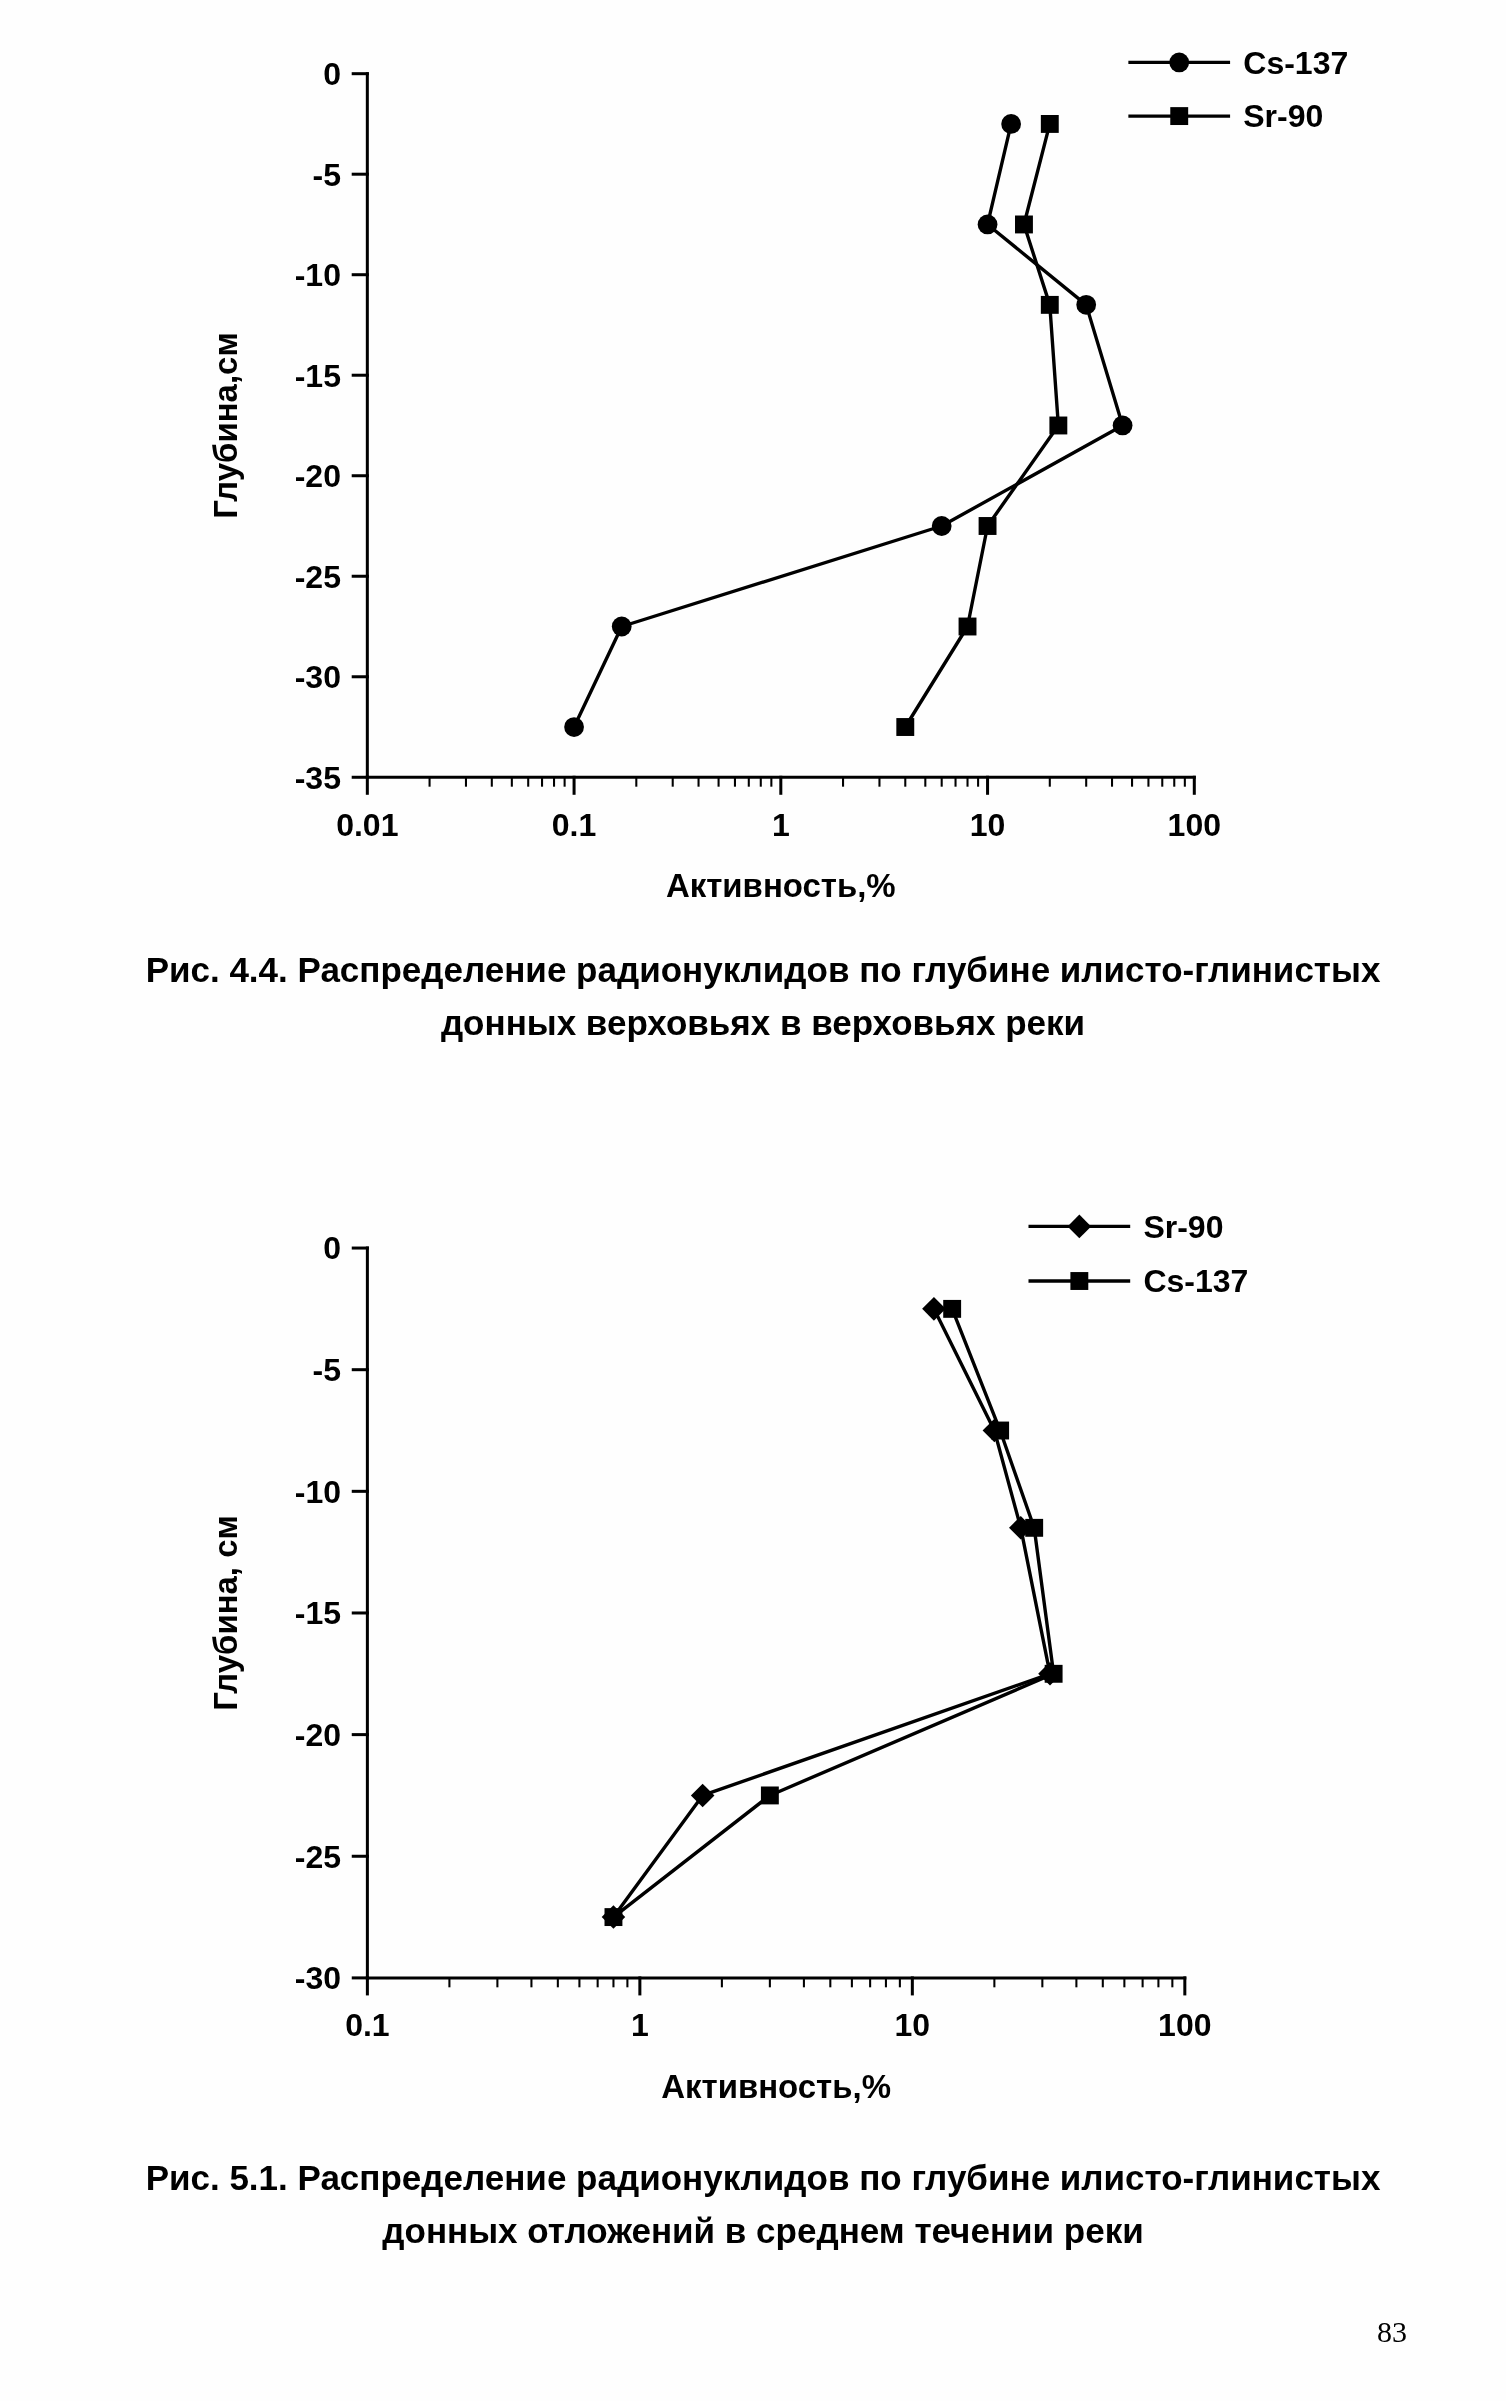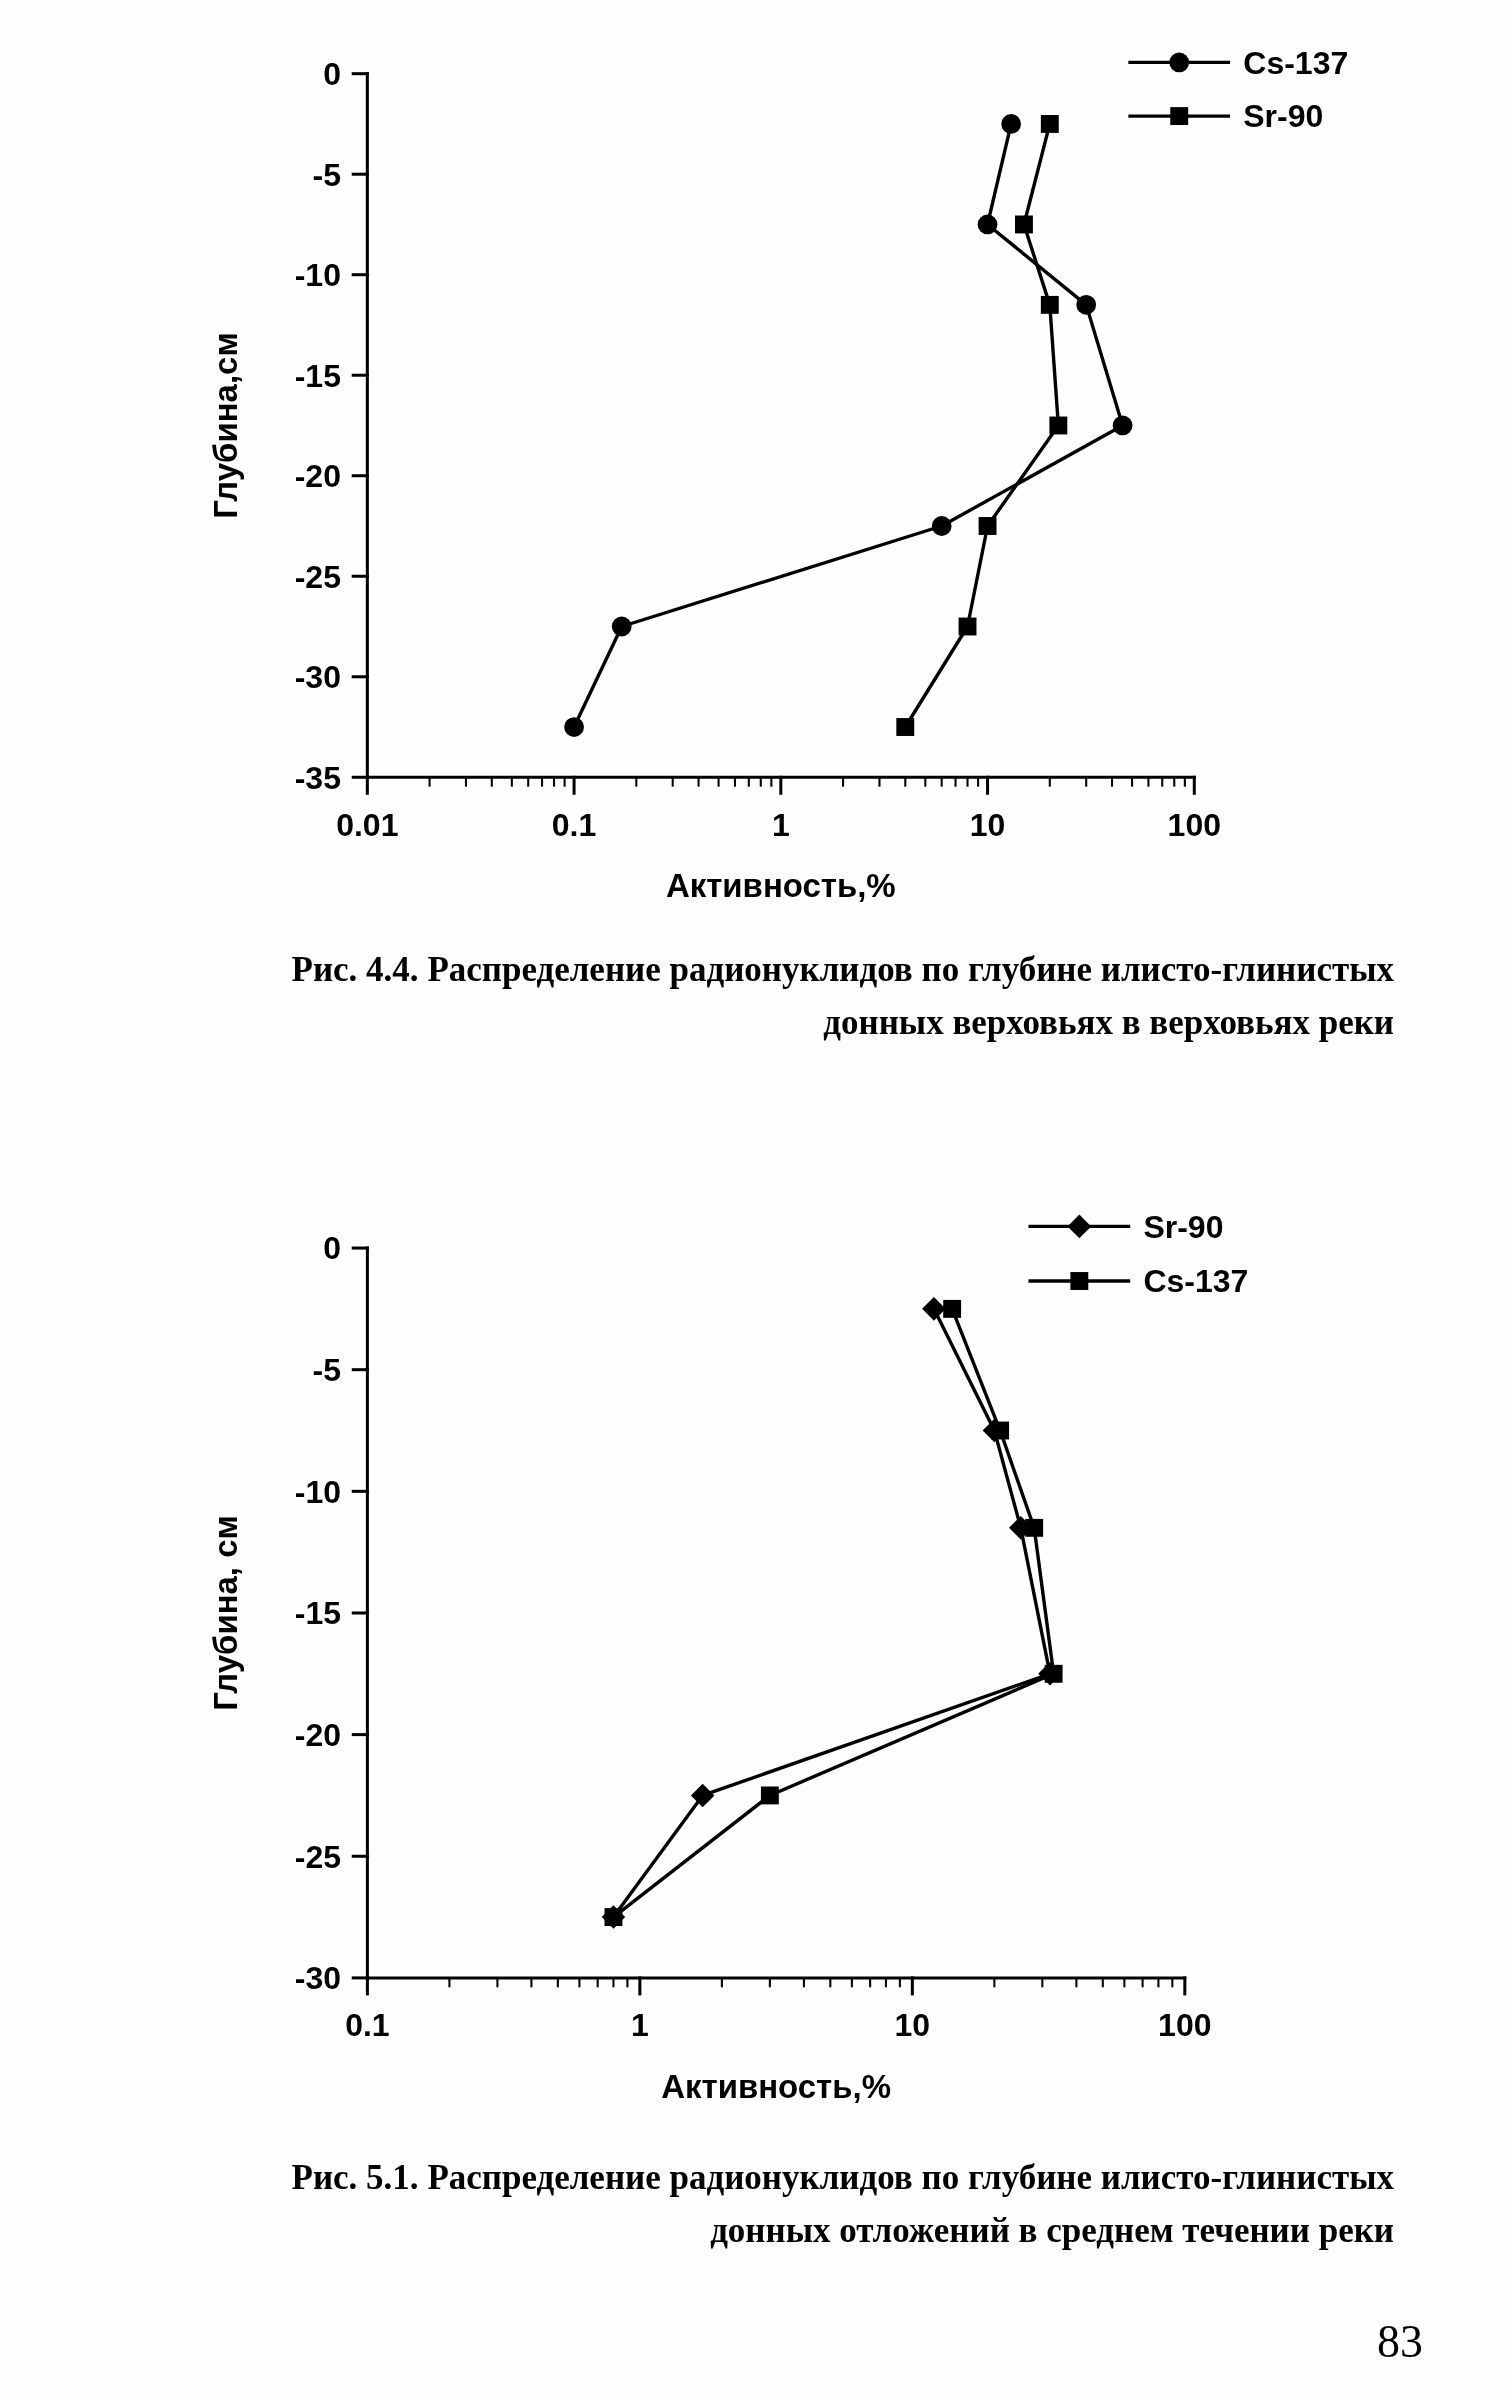--- a/index.html
+++ b/index.html
@@ -8,27 +8,27 @@
   #chart1{top:19px;width:1507px;height:942px}
   #chart2{top:1168px;width:1507px;height:970px}
   svg text{font-family:"Liberation Sans",sans-serif;font-weight:700;fill:#000}
   .tick{font-size:34px}
   .axtitle{font-size:35px}
   .legendtext{font-size:34px}
   .ax{stroke:#000;stroke-width:3.2;fill:none;stroke-linecap:square}
   .axm{stroke:#000;stroke-width:2.2;fill:none}
   .seriesline{stroke:#000;stroke-width:3.6;fill:none;stroke-linejoin:round}
   .mk{fill:#000;stroke:none}
-  .caption{position:absolute;left:132px;width:1262px;text-align:right;
-           font-family:Liberation Serif, serif;font-weight:700;font-size:35px;
+  .caption{position:absolute;left:132px;width:1262px;text-align:center;
+           font-family:Liberation Sans, sans-serif;font-weight:700;font-size:35px;
            line-height:1.5;color:#000;margin:0}
   #caption1{top:944px}
   #caption2{top:2152px}
   .pagenum{position:absolute;left:1377px;top:2315px;font-family:"Liberation Serif",serif;
-           font-size:46px;color:#000}
+           font-size:30px;color:#000}
 </style>
 </head>
 <body>
 
 <div class="page">
 
   <svg id="chart1" class="chart" viewBox="0 0 1600 1000">
       <line x1="390" y1="58" x2="390" y2="805" class="ax"></line>
       <line x1="390" y1="805" x2="1268" y2="805" class="ax"></line>
       <line x1="375" y1="58" x2="390" y2="58" class="ax"></line>

